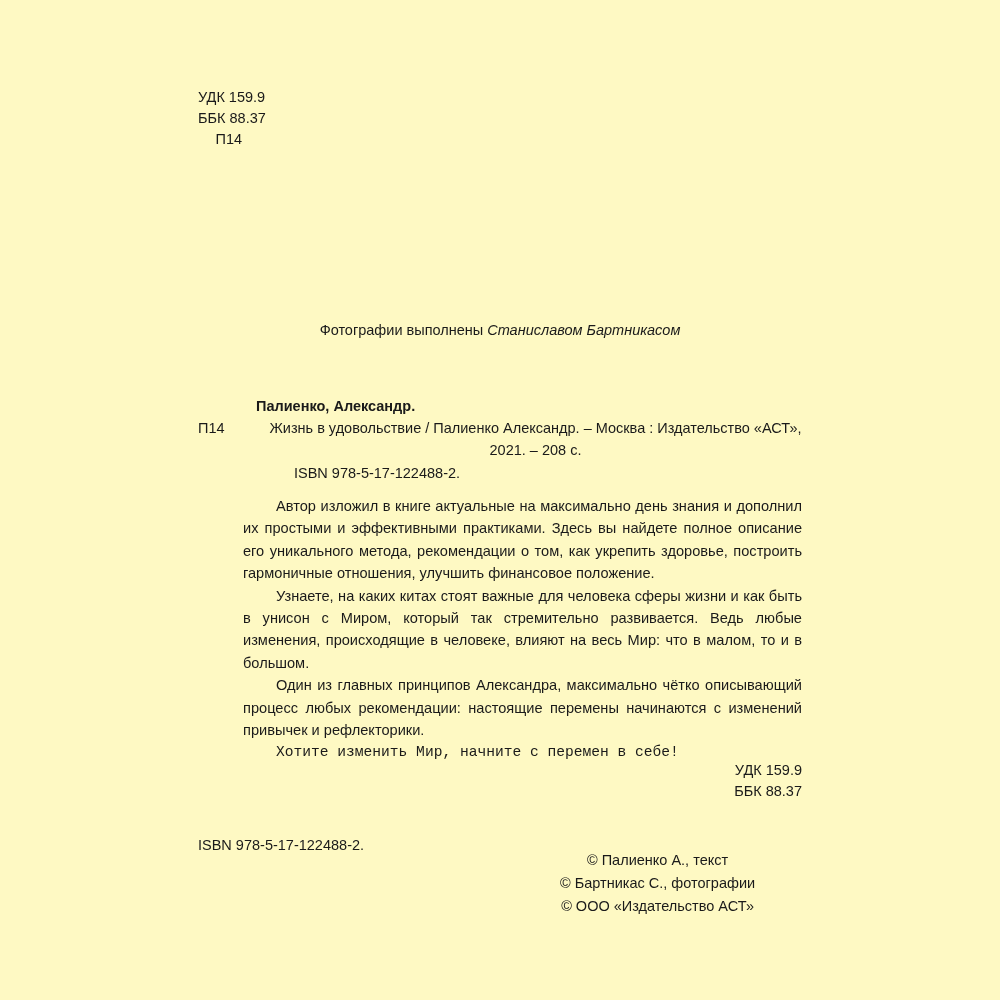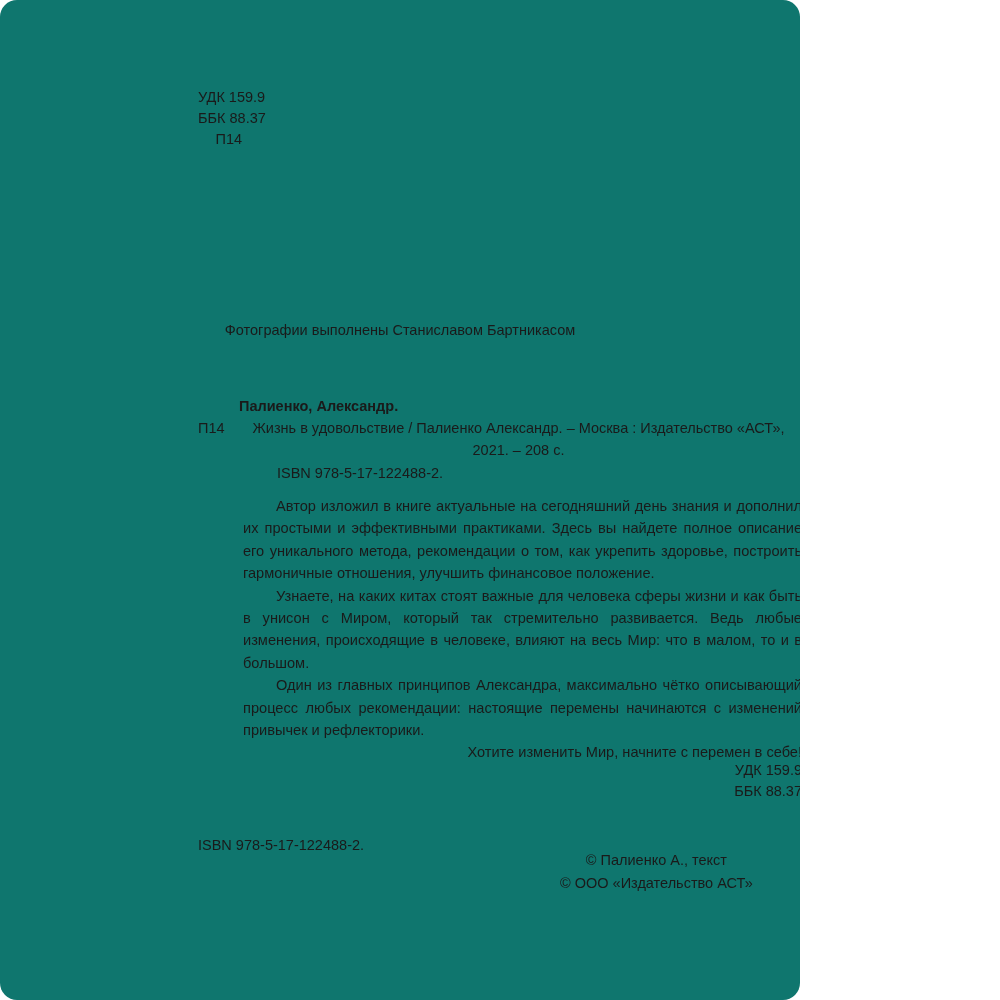--- a/index.html
+++ b/index.html
@@ -12,25 +12,24 @@
     height: 1000px;
     position: relative;
     font-family: "Liberation Sans", "DejaVu Sans", sans-serif;
     color: #1a1a1a;
     -webkit-font-smoothing: antialiased;
   }
 
   .page {
     position: absolute;
     inset: 0;
-    width: 800px;
+    width: 1000px;
     height: 1000px;
-    background: #0f766e;
+    background: #fef9c3;
     overflow: hidden;
-    border-radius: 17px;
   }
 
   
   .class-top {
     position: absolute;
     left: 198px;
     top: 87px;
     font-size: 14.5px;
     line-height: 21px;
     text-align: left;
@@ -45,40 +44,41 @@
   .credit {
     position: absolute;
     left: 0;
     right: 0;
     top: 320px;
     text-align: center;
     font-size: 14.5px;
     line-height: 20px;
   }
   .credit .ital {
+    font-style: italic;
     text-align: right;
   }
 
   
   .bib {
     position: absolute;
     left: 198px;
     top: 395px;
     width: 604px;
   }
   .bib-sigil {
     position: absolute;
     left: 0;
     top: 22px;
     font-size: 14.5px;
     line-height: 22px;
     white-space: nowrap;
   }
   .bib-body {
-    margin-left: 41px;
+    margin-left: 58px;
     width: 559px;
     font-size: 14.5px;
     line-height: 22px;
   }
   .bib-author {
     font-weight: bold;
     white-space: nowrap;
   }
   .bib-desc {
     text-align: center;
@@ -98,21 +98,22 @@
     line-height: 22.4px;
     text-align: justify;
     text-justify: inter-word;
     hyphens: none;
   }
   .annotation p {
     margin: 0;
     text-indent: 33px;
   }
   .annotation p:last-child {
-    text-align: right;
+    text-align: left;
+    font-family: Liberation Mono, monospace;
   }
 
   
   .class-bottom {
     position: absolute;
     left: 400px;
     top: 760px;
     width: 402px;
     text-align: right;
     font-size: 14.5px;
@@ -160,31 +161,32 @@
   <div class="bib">
     <div class="bib-sigil">П14</div>
     <div class="bib-body">
       <div class="bib-author">Палиенко, Александр.</div>
       <div class="bib-desc">Жизнь в удовольствие / Палиенко Александр. – Москва : Издательство «АСТ», 2021. – 208 с.</div>
       <div class="bib-isbn">ISBN 978-5-17-122488-2.</div>
     </div>
   </div>
 
   <div class="annotation">
-    <p>Автор изложил в книге актуальные на сегодняшний день знания и дополнил их простыми и эффективными практиками. Здесь вы найдете полное описание его уникального метода, рекомендации о том, как укрепить здоровье, построить гармоничные отношения, улучшить финансовое положение.</p>
+    <p>Автор изложил в книге актуальные на максимально день знания и дополнил их простыми и эффективными практиками. Здесь вы найдете полное описание его уникального метода, рекомендации о том, как укрепить здоровье, построить гармоничные отношения, улучшить финансовое положение.</p>
     <p>Узнаете, на каких китах стоят важные для человека сферы жизни и как быть в унисон с Миром, который так стремительно развивается. Ведь любые изменения, происходящие в человеке, влияют на весь Мир: что в малом, то и в большом.</p>
     <p>Один из главных принципов Александра, максимально чётко описывающий процесс любых рекомендации: настоящие перемены начинаются с изменений привычек и рефлекторики.</p>
     <p>Хотите изменить Мир, начните с перемен в себе!</p>
   </div>
 
   <div class="class-bottom">
     <div>УДК 159.9</div>
     <div>ББК 88.37</div>
   </div>
 
   <div class="isbn-footer">ISBN 978-5-17-122488-2.</div>
 
   <div class="copyright">
     <div>© Палиенко А., текст</div>
+    <div>© Бартникас С., фотографии</div>
     <div>© ООО «Издательство АСТ»</div>
   </div>
 
 </div>
 
 </body></html>

